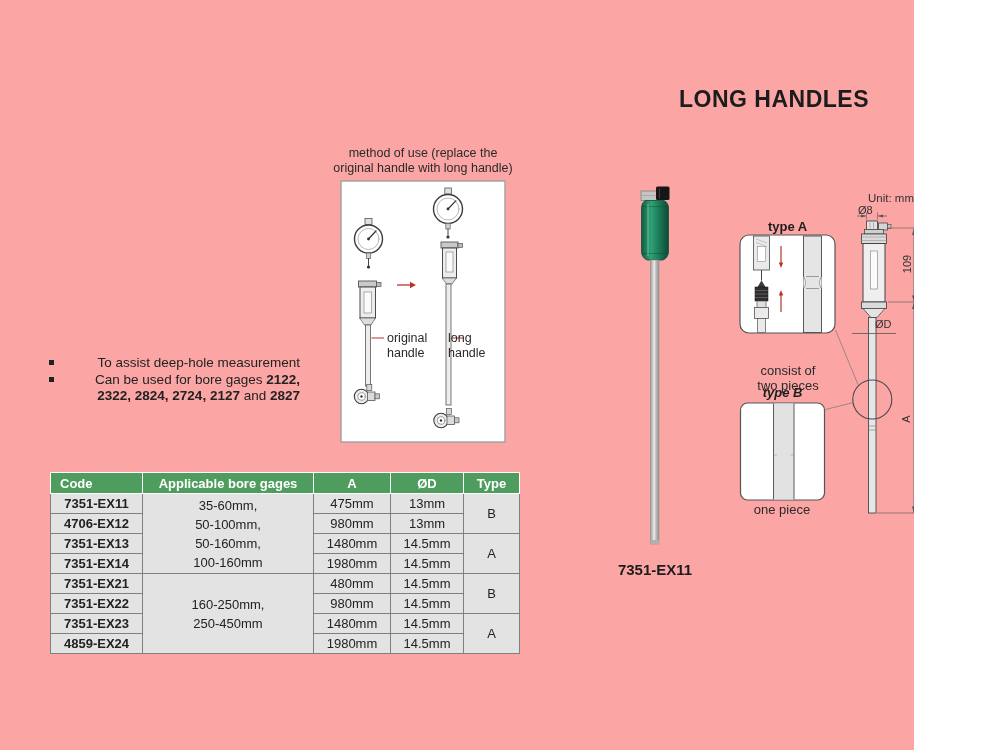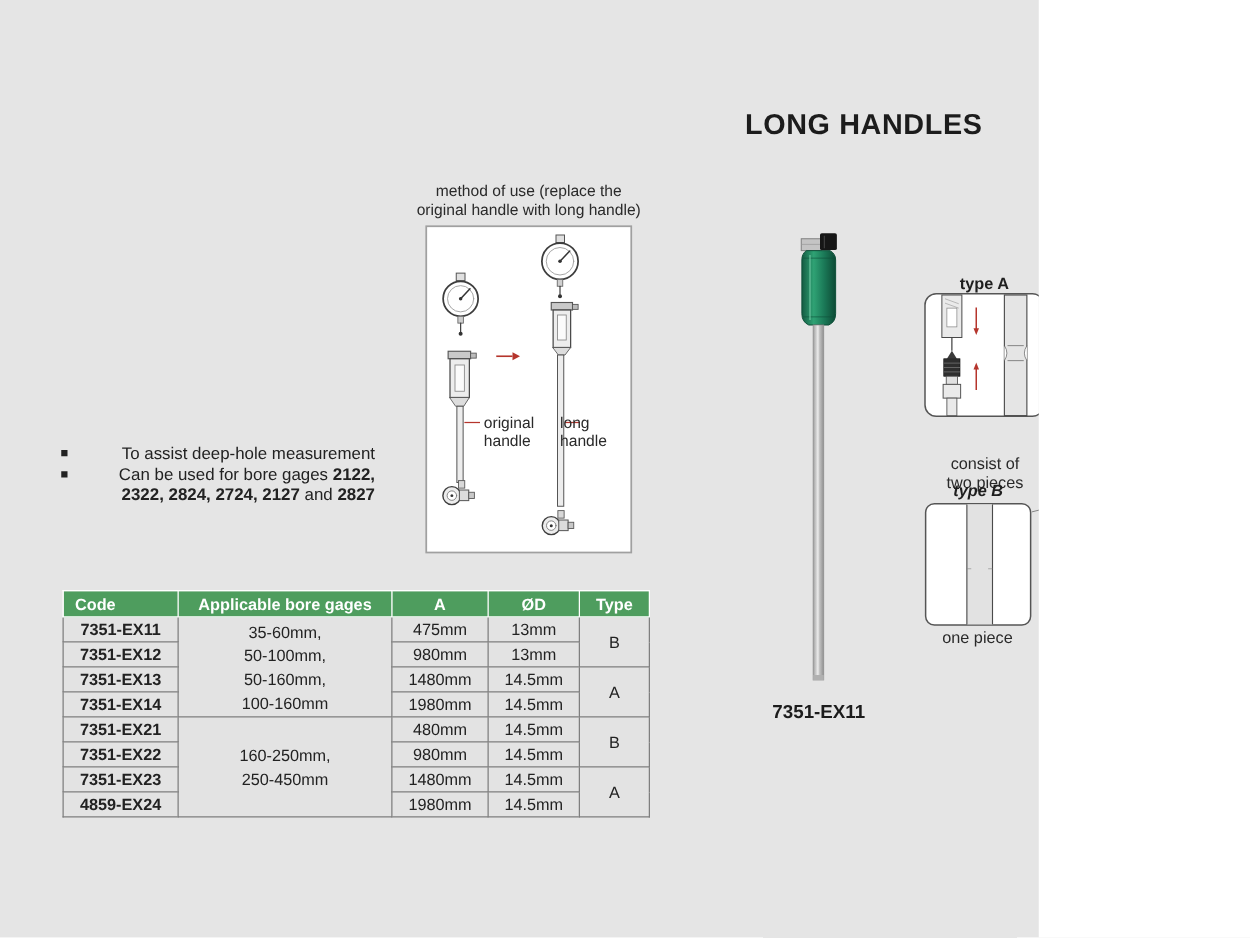--- a/index.html
+++ b/index.html
@@ -1,18 +1,18 @@
 <!DOCTYPE html>
 <html><head>
 <meta charset="utf-8">
 <style>
   * { margin:0; padding:0; box-sizing:border-box; }
   html,body { background:#fff; }
   .page {
-    position:relative; width:831px; height:750px; background:#e5e5e5;
+    position:relative; width:914px; height:750px; background:#fca5a5;
     font-family:"Liberation Sans", sans-serif; color:#262626; overflow:hidden;padding-left:13px;
   }
   .art { position:absolute; left:0; top:0; width:1000px; height:750px; pointer-events:none; }
 
   .page-title {
     position:absolute; top:86px; right:45px; font-size:23px; font-weight:bold;
     letter-spacing:0.5px; color:#1c1c1c;
   }
 
   .bullets { position:absolute; left:48px; top:355px; width:252px; font-size:13.5px; line-height:16.5px; color:#222; }
@@ -276,21 +276,21 @@
         <td class="code">7351-EX11</td>
         <td class="bore" rowspan="4">35-60mm,
 50-100mm,
 50-160mm,
 100-160mm</td>
         <td>475mm</td>
         <td>13mm</td>
         <td rowspan="2">B</td>
       </tr>
       <tr>
-        <td class="code">7351-EX12</td>
+        <td class="code">4706-EX12</td>
         <td>980mm</td>
         <td>13mm</td>
       </tr>
       <tr>
         <td class="code">7351-EX13</td>
         <td>1480mm</td>
         <td>14.5mm</td>
         <td rowspan="2">A</td>
       </tr>
       <tr>

